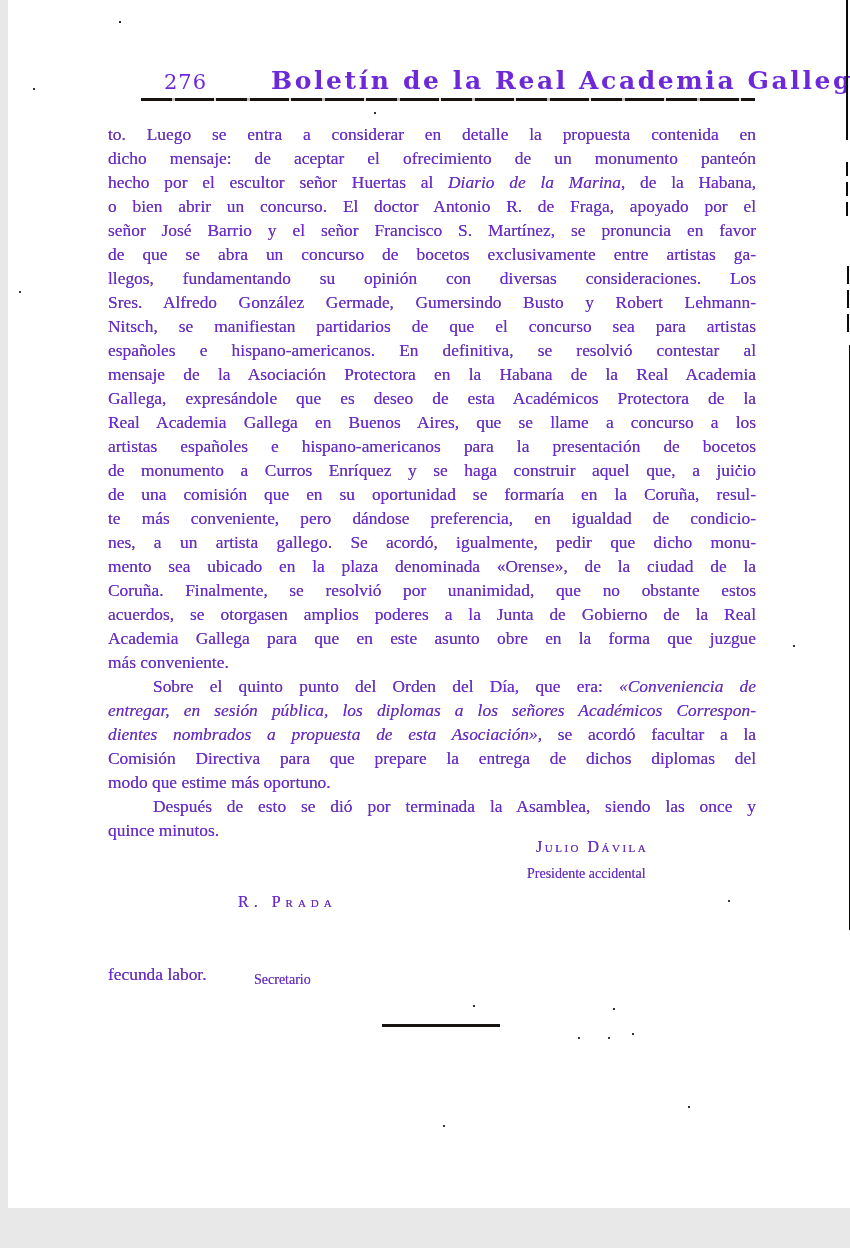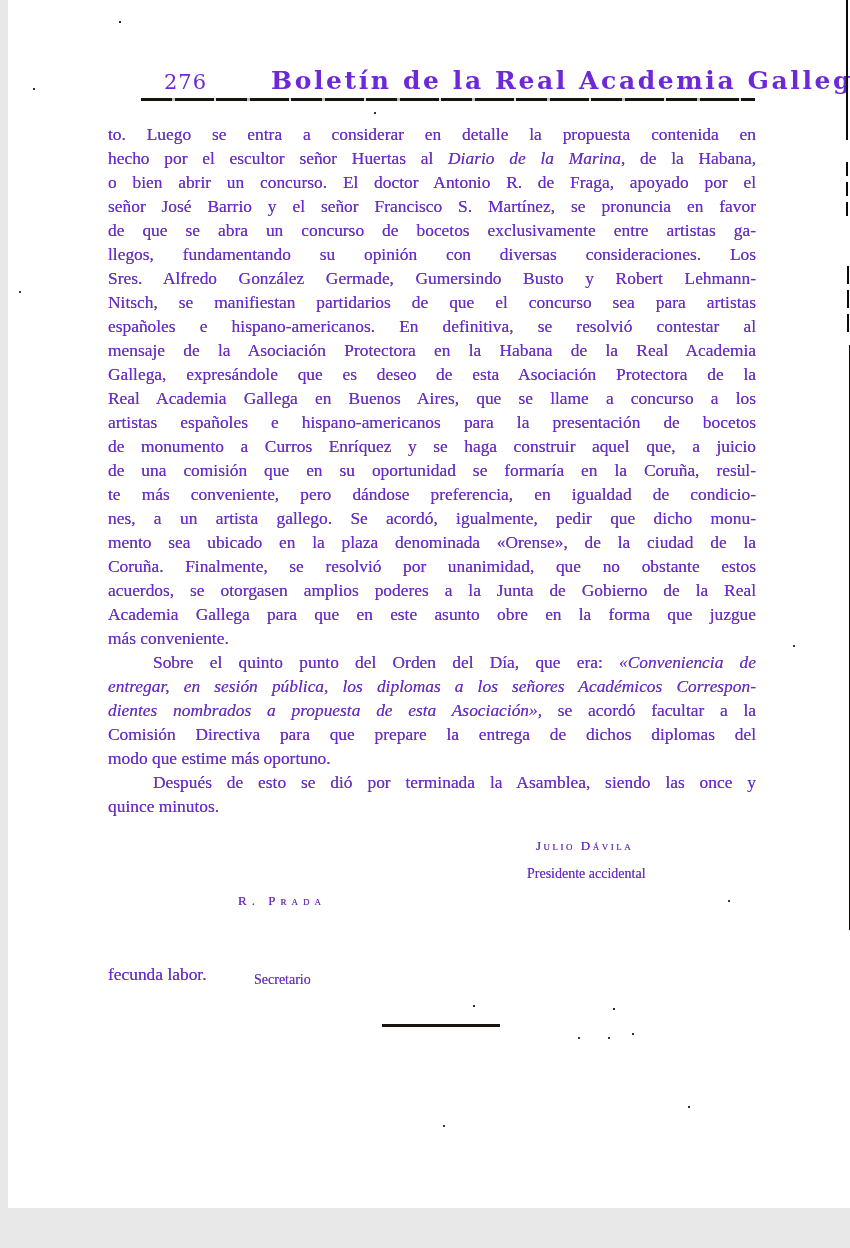--- a/index.html
+++ b/index.html
@@ -45,21 +45,21 @@
     overflow:hidden;white-space:normal;
     text-shadow:0 0 .4px rgba(0,0,0,.55);
   }
   .tlast{text-align-last:left;}
   .tindent{text-indent:45px;}
   .it{font-style:italic;}
   
   .sig-name{
     position:absolute;
     font-variant:small-caps;
-    font-size:13px;
+    font-size:16px;
     text-shadow:0 0 .4px rgba(0,0,0,.55);
     text-align:center;
   }
   .sig-role{
     position:absolute;font-size:14px;
     text-shadow:0 0 .3px rgba(0,0,0,.5);
   }
   .sig-president-name{left:528px;top:838px;letter-spacing:2.5px;}
   .sig-president-role{left:519px;top:866px;}
   .sig-secretary-name{left:230px;top:893px;letter-spacing:5px;}
@@ -96,30 +96,31 @@
 
 <div class="page">
 
   <div class="pagenum">276</div>
   <div class="header-title">Boletín de la Real Academia Gallega</div>
   <div class="header-rule"></div>
 
   <div class="body-block">
       <div>
         <div class="tline"><span>to. Luego se entra a considerar en detalle la propuesta contenida en</span></div>
+        <div class="tline"><span>dicho mensaje: de aceptar el ofrecimiento de un monumento panteón</span></div>
         <div class="tline"><span>hecho por el escultor señor Huertas al </span><span class="it">Diario de la Marina</span><span>, de la Habana,</span></div>
         <div class="tline"><span>o bien abrir un concurso. El doctor Antonio R. de Fraga, apoyado por el</span></div>
         <div class="tline"><span>señor José Barrio y el señor Francisco S. Martínez, se pronuncia en favor</span></div>
         <div class="tline"><span>de que se abra un concurso de bocetos exclusivamente entre artistas ga-</span></div>
         <div class="tline"><span>llegos, fundamentando su opinión con diversas consideraciones. Los</span></div>
         <div class="tline"><span>Sres. Alfredo González Germade, Gumersindo Busto y Robert Lehmann-</span></div>
         <div class="tline"><span>Nitsch, se manifiestan partidarios de que el concurso sea para artistas</span></div>
         <div class="tline"><span>españoles e hispano-americanos. En definitiva, se resolvió contestar al</span></div>
         <div class="tline"><span>mensaje de la Asociación Protectora en la Habana de la Real Academia</span></div>
-        <div class="tline"><span>Gallega, expresándole que es deseo de esta Asociación Protectora de la</span></div>
+        <div class="tline"><span>Gallega, expresándole que es deseo de esta Académicos Protectora de la</span></div>
         <div class="tline"><span>Real Academia Gallega en Buenos Aires, que se llame a concurso a los</span></div>
         <div class="tline"><span>artistas españoles e hispano-americanos para la presentación de bocetos</span></div>
         <div class="tline"><span>de monumento a Curros Enríquez y se haga construir aquel que, a juicio</span></div>
         <div class="tline"><span>de una comisión que en su oportunidad se formaría en la Coruña, resul-</span></div>
         <div class="tline"><span>te más conveniente, pero dándose preferencia, en igualdad de condicio-</span></div>
         <div class="tline"><span>nes, a un artista gallego. Se acordó, igualmente, pedir que dicho monu-</span></div>
         <div class="tline"><span>mento sea ubicado en la plaza denominada «Orense», de la ciudad de la</span></div>
         <div class="tline"><span>Coruña. Finalmente, se resolvió por unanimidad, que no obstante estos</span></div>
         <div class="tline"><span>acuerdos, se otorgasen amplios poderes a la Junta de Gobierno de la Real</span></div>
         <div class="tline"><span>Academia Gallega para que en este asunto obre en la forma que juzgue</span></div>

